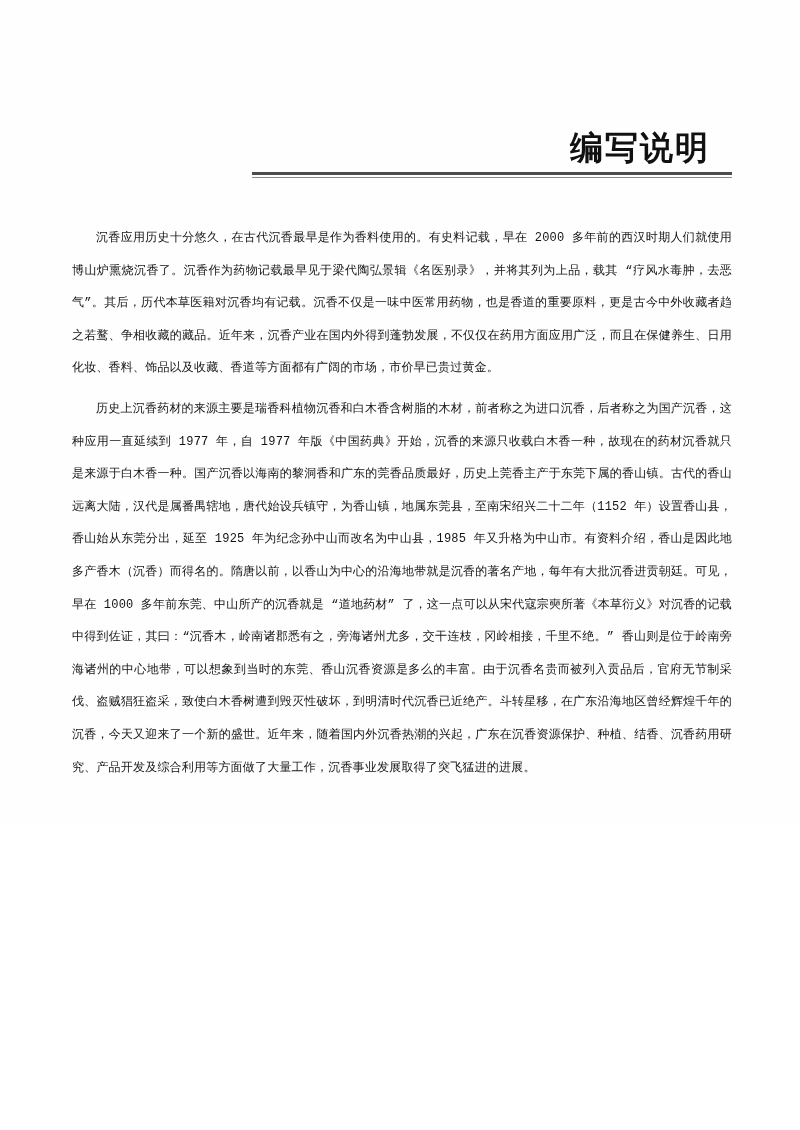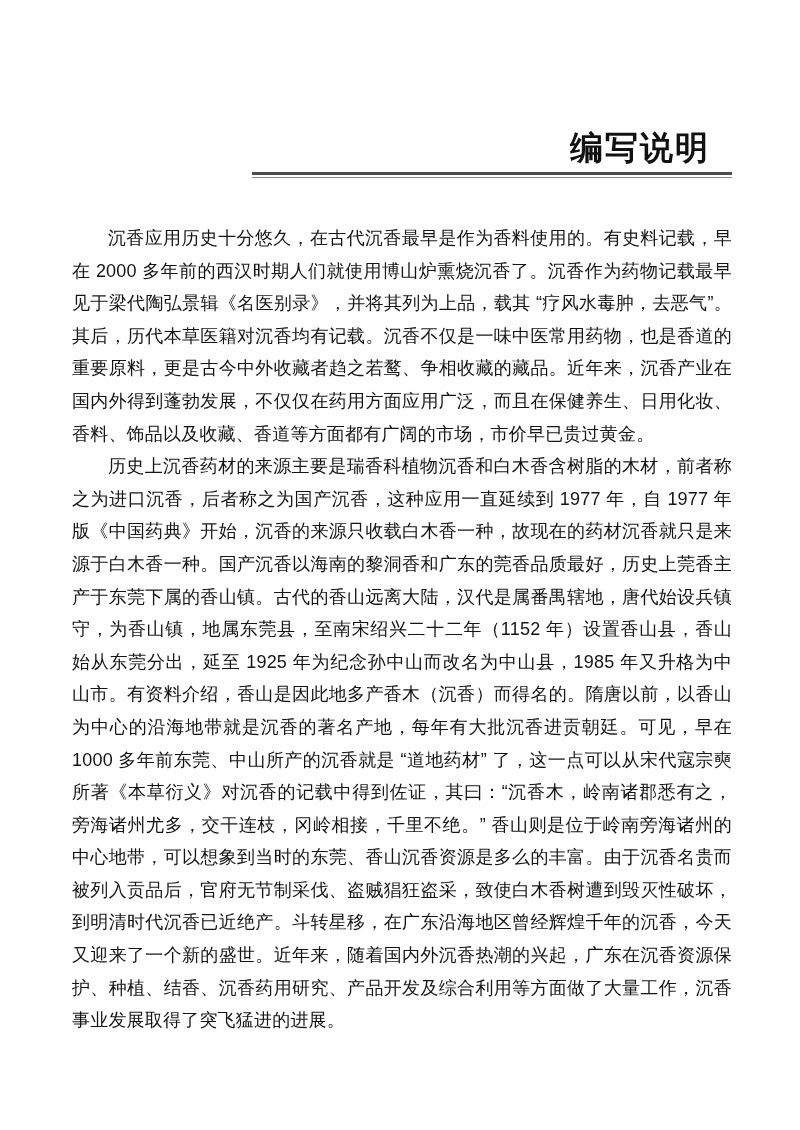--- a/index.html
+++ b/index.html
@@ -64,31 +64,31 @@
     background: #8a8a8a;
   }
   .body-block {
     position: absolute;
     top: 222px;
     left: 0;
     width: 660px;
   }
   p.para {
     margin: 0;
-    font-size: 18px;
+    font-size: 12px;
     line-height: 32.6px;
     text-align: justify;
     text-justify: inter-ideograph;
     text-indent: 2em;
     color: #141414;
     letter-spacing: 0.2px;
-    font-family: Liberation Sans, sans-serif;
+    font-family: Liberation Mono, monospace;
   }
   p.para + p.para {
-    margin-top: 0px;
+    margin-top: 8px;
   }
 </style>
 </head>
 <body>
 
 <div class="page">
   <div class="page-inner">
 
     <div class="title-block">
       <div class="title-rule"></div>

